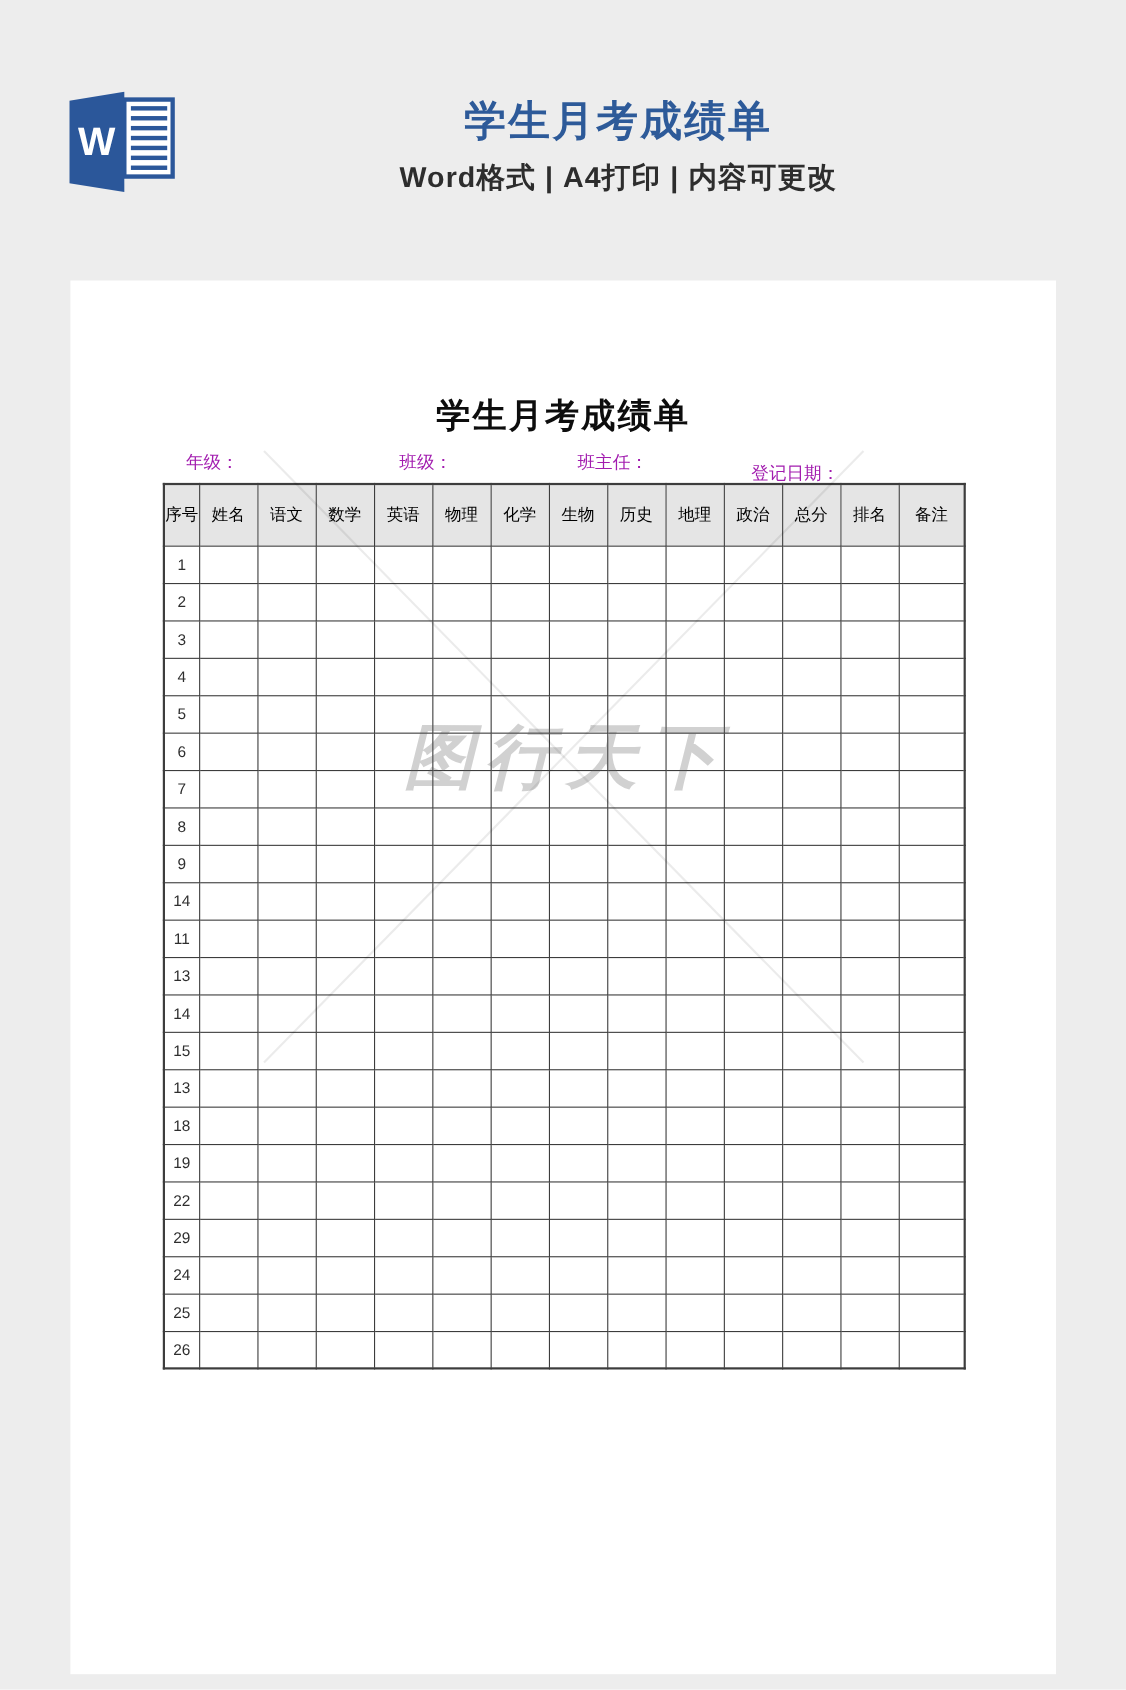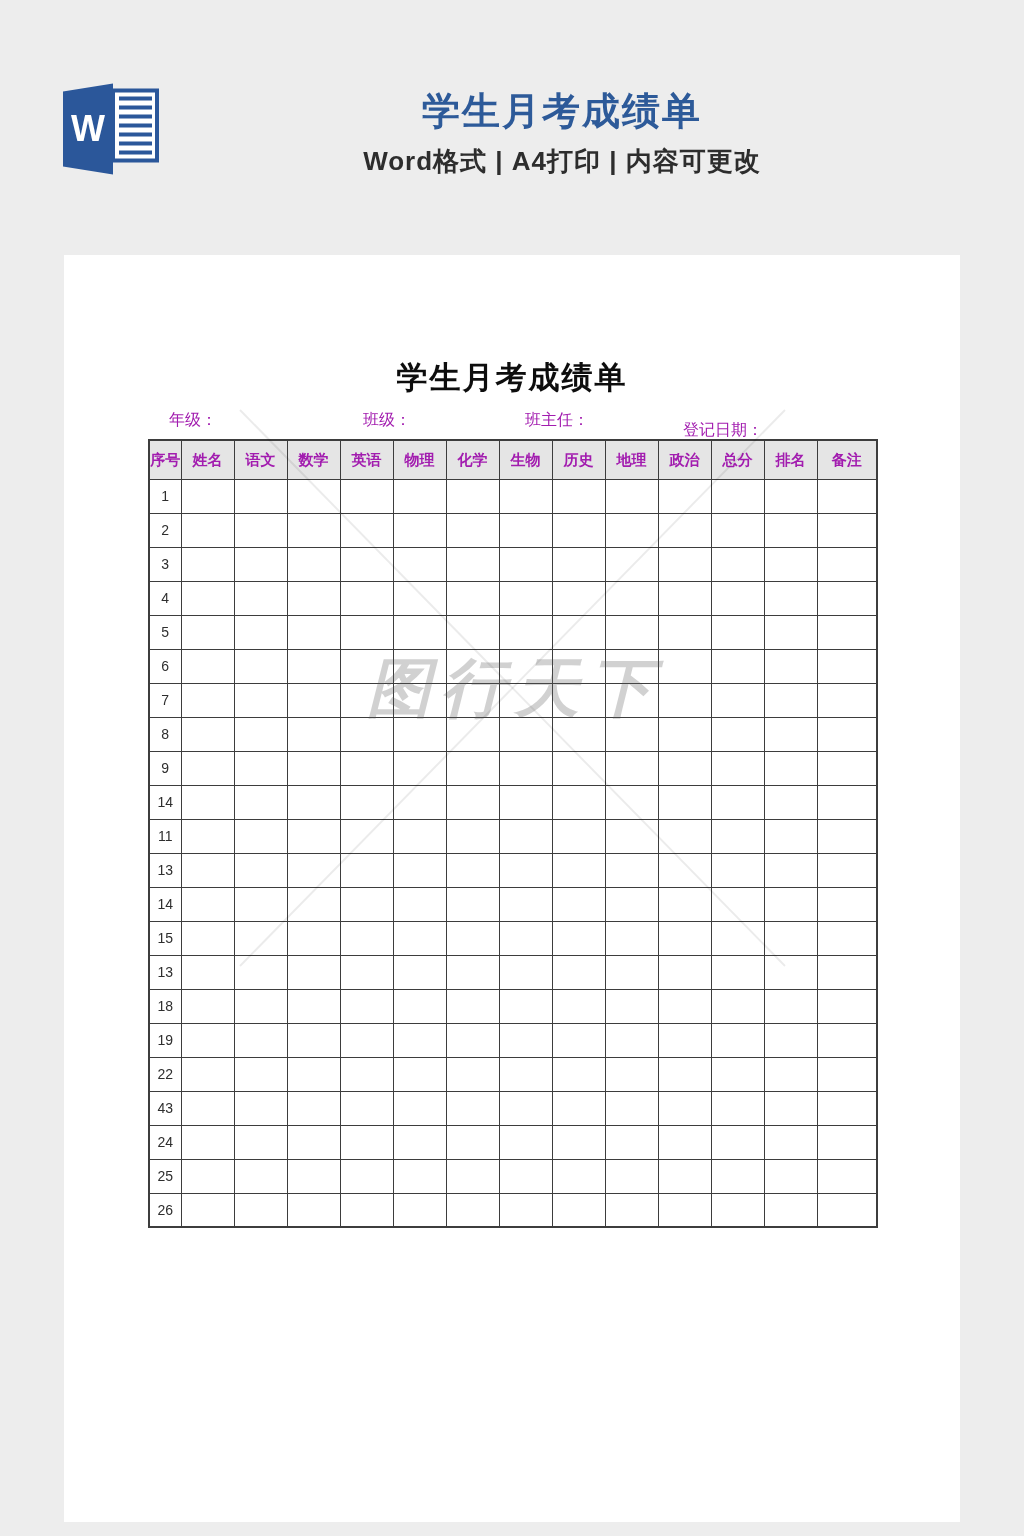--- a/index.html
+++ b/index.html
@@ -54,22 +54,22 @@
     border-collapse:collapse;table-layout:fixed;
     border:2px solid var(--border);
   }
   .score-table th,.score-table td{
     border:1px solid var(--border);
     padding:0;text-align:center;vertical-align:middle;
     overflow:hidden;
   }
   .score-table thead th{
     background:var(--header-bg);
-    font-size:15px;font-weight:bold;color:#a21caf;
-    height:39px;line-height:19px;word-break:break-all;
+    font-size:15px;font-weight:normal;color:#000000;
+    height:56px;line-height:19px;word-break:break-all;
   }
   .score-table tbody td{height:34px;background:transparent;}
   .score-table td.seq-cell{font-size:14px;color:#2e2e2e;}
 
   
   .watermark{
     position:absolute;left:0;top:0;width:896px;height:1267px;
     pointer-events:none;z-index:5;
   }
   .wm-text{
@@ -434,21 +434,21 @@
           <td></td>
           <td></td>
           <td></td>
           <td></td>
           <td></td>
           <td></td>
           <td></td>
           <td></td>
         </tr>
         <tr>
-          <td class="seq-cell">43</td>
+          <td class="seq-cell">29</td>
           <td></td>
           <td></td>
           <td></td>
           <td></td>
           <td></td>
           <td></td>
           <td></td>
           <td></td>
           <td></td>
           <td></td>

